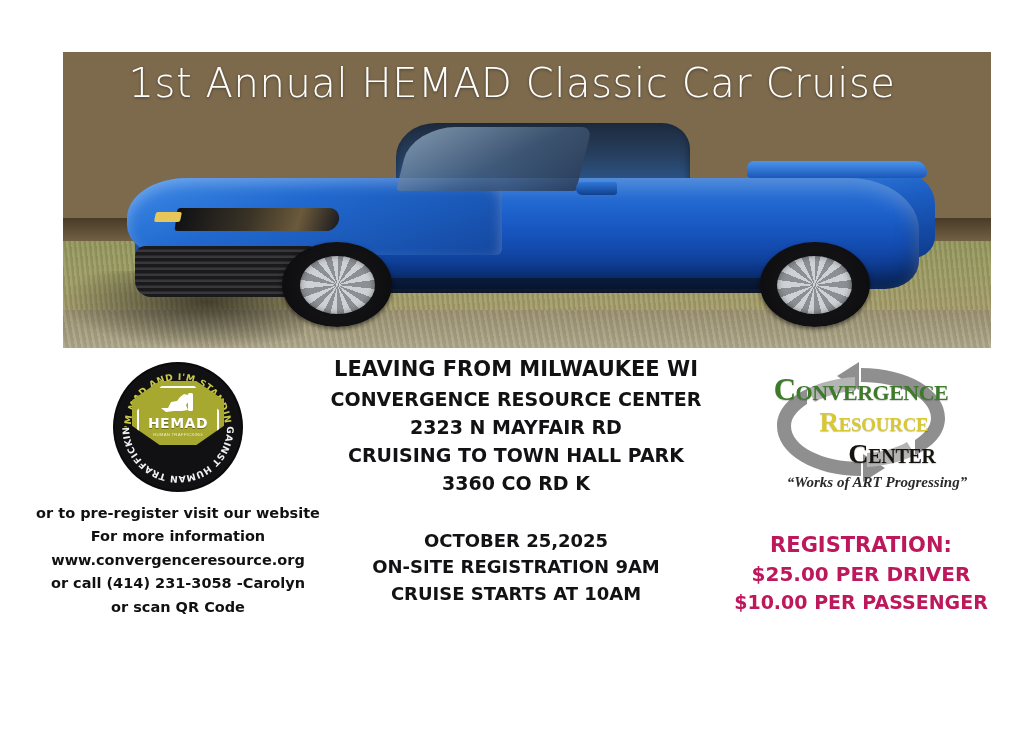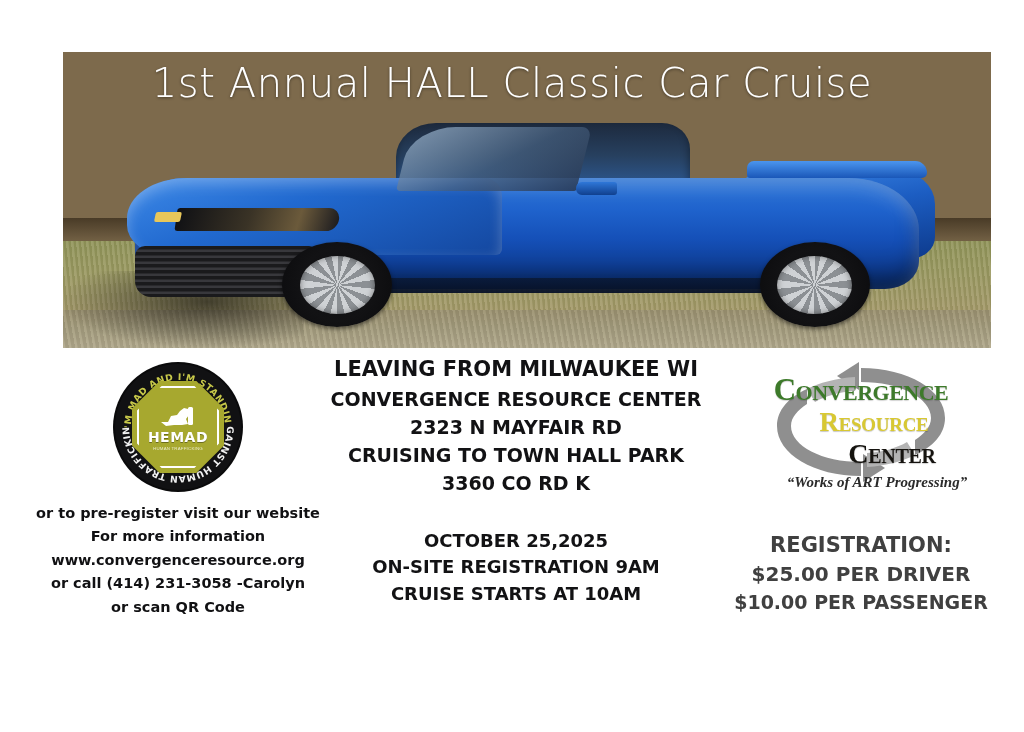--- a/index.html
+++ b/index.html
@@ -266,21 +266,21 @@
   }
   .hemad-ring-text {
     position: absolute;
     inset: 0;
   }
   .hemad-oct {
     position: absolute;
     left: 17px;
     top: 17px;
     width: 92px;
-    height: 92px;
+    height: 64px;
     background: #a7a82f;
     clip-path: polygon(30% 0%, 70% 0%, 100% 30%, 100% 70%, 70% 100%, 30% 100%, 0% 70%, 0% 30%);
     display: flex;
     flex-direction: column;
     align-items: center;
     justify-content: center;
   }
   .hemad-oct-inner {
     position: absolute;
     left: 5px; top: 5px;
@@ -414,21 +414,21 @@
     font-family: "Liberation Serif", serif;
     font-style: italic;
     font-size: 15px;
     font-weight: bold;
     color: #2b2b2b;
   }
   .reg-block {
     margin-top: 30px;
     font-family: "DejaVu Sans", sans-serif;
     font-weight: bold;
-    color: #404040;
+    color: #be185d;
     line-height: 1.45;
   }
   .reg-1 { font-size: 21px; }
   .reg-2 { font-size: 20px; }
   .reg-3 { font-size: 19px; }
 
   
   .sc { font-variant: small-caps; text-align: center; }
 </style>
 </head>
@@ -451,21 +451,21 @@
     <div class="mirror"></div>
     <div class="grille"></div>
     <div class="headlight"></div>
     <div class="bowtie"></div>
     <div class="car-rocker"></div>
     <div class="wheel front"></div>
     <div class="wheel rear"></div>
   </div>
 </div>
 
-<div class="hero-title">1st Annual HALL Classic Car Cruise</div>
+<div class="hero-title">1st Annual HEMAD Classic Car Cruise</div>
 
 <div class="columns">
 
   <div class="col-left">
     <div class="hemad-badge">
       <svg class="hemad-ring-text" viewBox="0 0 126 126">
         <defs>
           <path id="arcTop" d="M 16,63 A 47,47 0 0 1 110,63" fill="none"></path>
           <path id="arcBot" d="M 112,63 A 49,49 0 0 1 14,63" fill="none"></path>
         </defs>

